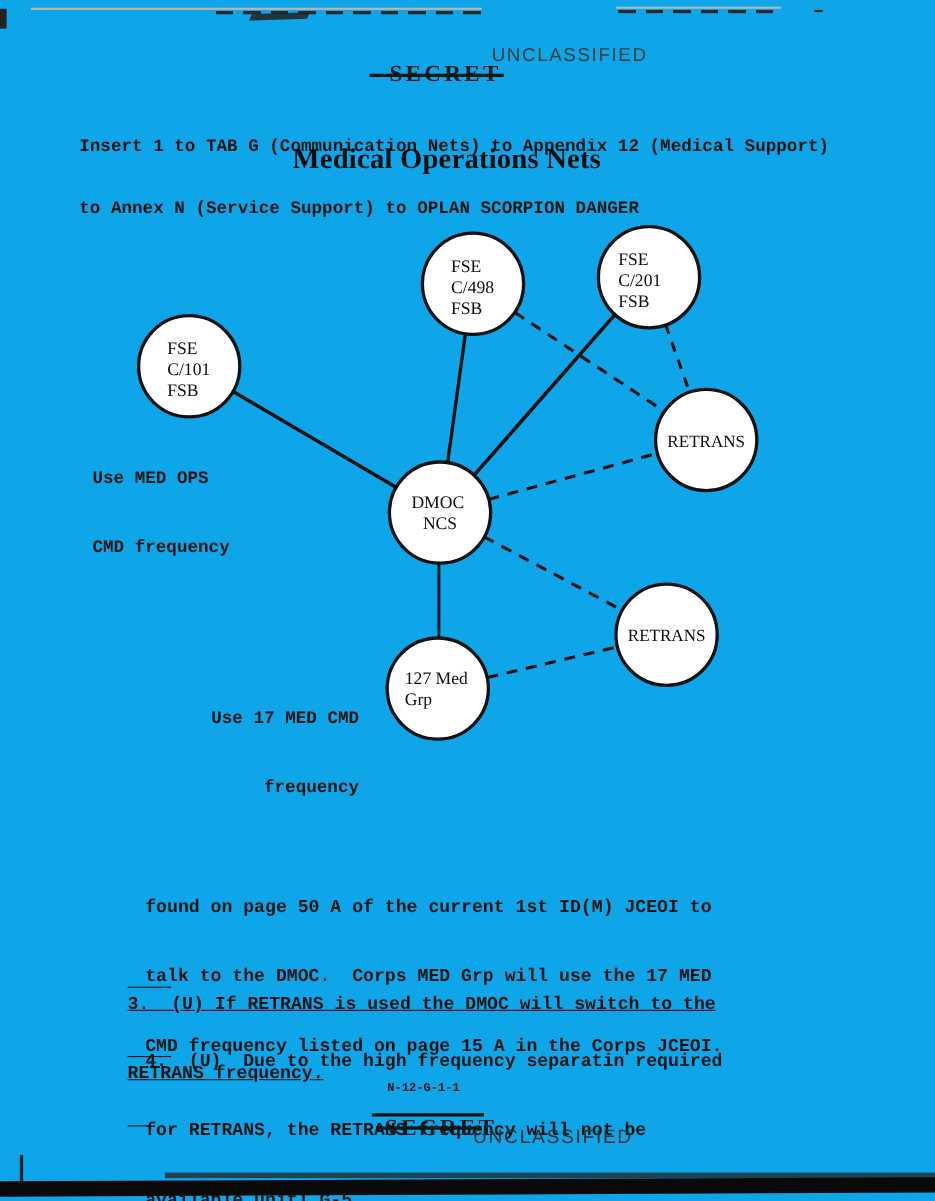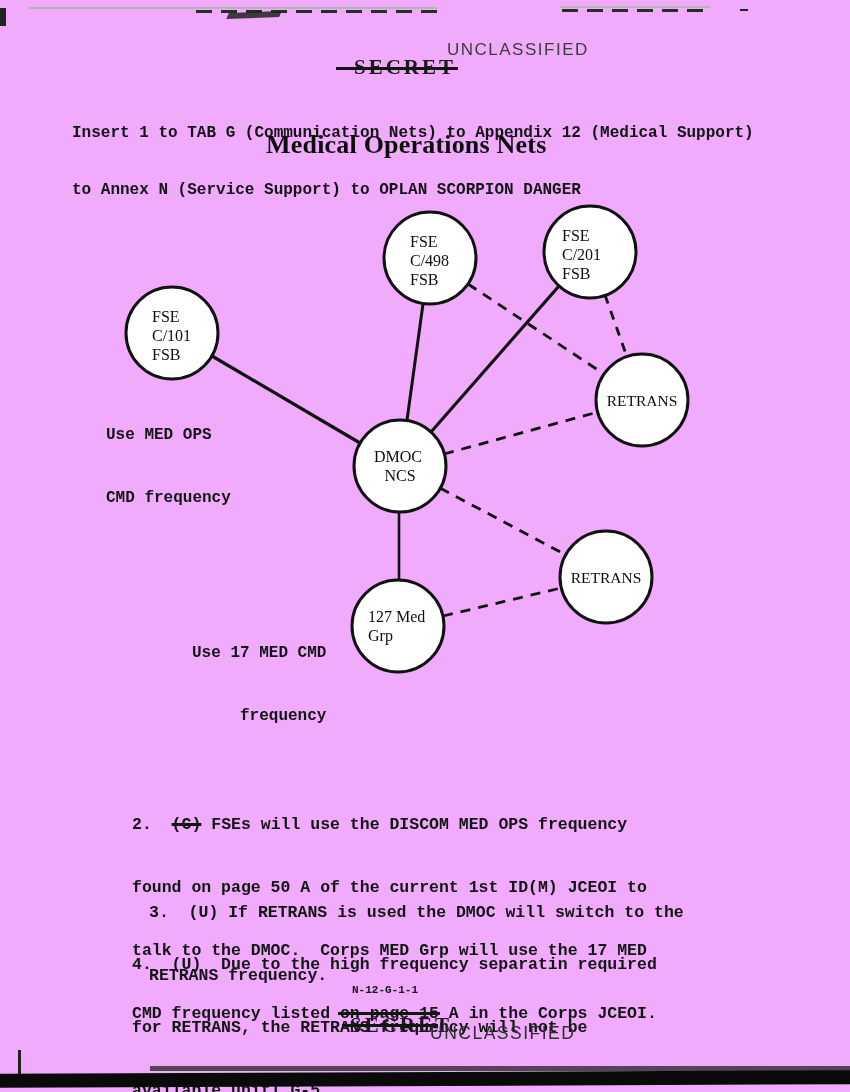--- a/index.html
+++ b/index.html
@@ -1,17 +1,17 @@
 <!DOCTYPE html>
 <html><head>
 <meta charset="utf-8">
 <style>
   html,body{margin:0;padding:0;background:#e8e8e8;}
   .page{
-    position:relative;width:850px;height:1092px;background:#f0abfc;
+    position:relative;width:850px;height:1092px;background:#0ea5e9;
     margin:0 auto;overflow:hidden;
     font-family:"Liberation Mono", monospace;color:#111;
   }
   .mono{font-family:"Liberation Mono", monospace;font-weight:bold;color:#141414;}
   .serif{font-family:"Liberation Serif", serif;color:#0d0d0d;}
   .abs{position:absolute;}
   
   .artifact{position:absolute;background:#222;}
   .dashes{position:absolute;height:3px;background:repeating-linear-gradient(90deg,#2a2a2a 0 16px,transparent 16px 25px);}
   .grayline{position:absolute;height:2px;background:#b5b5b5;}
@@ -109,38 +109,37 @@
       <tspan x="368" y="622">127 Med</tspan>
       <tspan x="368" y="641">Grp</tspan>
     </text>
 
     <circle cx="606" cy="577" r="46" fill="#fff" stroke="#111" stroke-width="3"></circle>
     <text font-size="15.5" text-anchor="middle">
       <tspan x="606" y="583">RETRANS</tspan>
     </text>
   </svg>
 
-  <div class="abs mono annot" style="left:84px;top:383px;margin-left:22px;">
+  <div class="abs mono annot" style="left:84px;top:383px;">
     <div>Use MED OPS</div>
     <div>CMD frequency</div>
   </div>
   <div class="abs mono annot" style="left:192px;top:601px;text-align:right;">
     <div>Use 17 MED CMD</div>
     <div>frequency</div>
   </div>
 
 
   <div class="abs mono note" style="left:132px;top:772px;">
-    <div><span>2.  </span><span class="struck">(C)</span><span> FSEs will use the DISCOM MED OPS frequency</span></div>
     <div>found on page 50 A of the current 1st ID(M) JCEOI to</div>
     <div>talk to the DMOC.  Corps MED Grp will use the 17 MED</div>
     <div>CMD frequency listed on page 15 A in the Corps JCEOI.</div>
   </div>
 
-  <div class="abs mono note" style="left:149px;top:860px;">
+  <div class="abs mono note" style="left:116px;top:860px;text-decoration:underline;">
     <div>3.  (U) If RETRANS is used the DMOC will switch to the</div>
     <div>RETRANS frequency.</div>
   </div>
 
   <div class="abs mono note" style="left:132px;top:912px;">
     <div>4.  (U)  Due to the high frequency separatin required</div>
     <div>for RETRANS, the RETRANS frequency will not be</div>
     <div>available unitl G-5.</div>
   </div>
 

